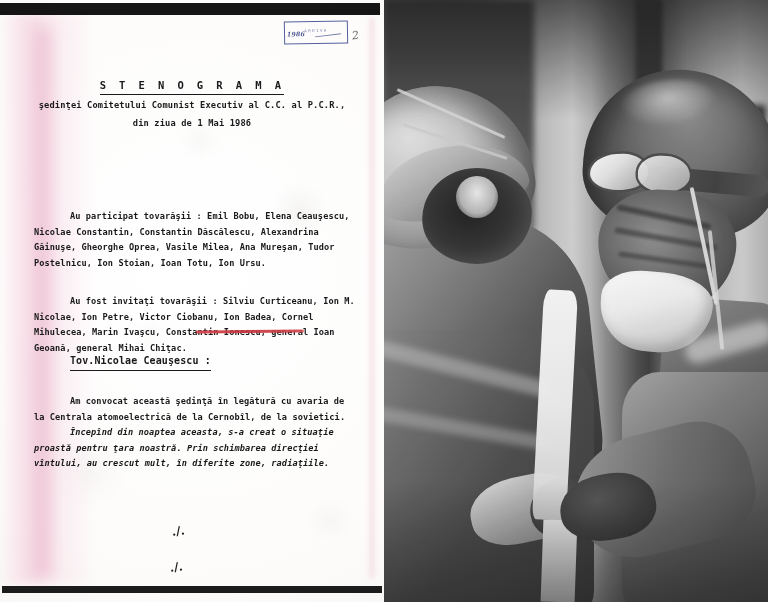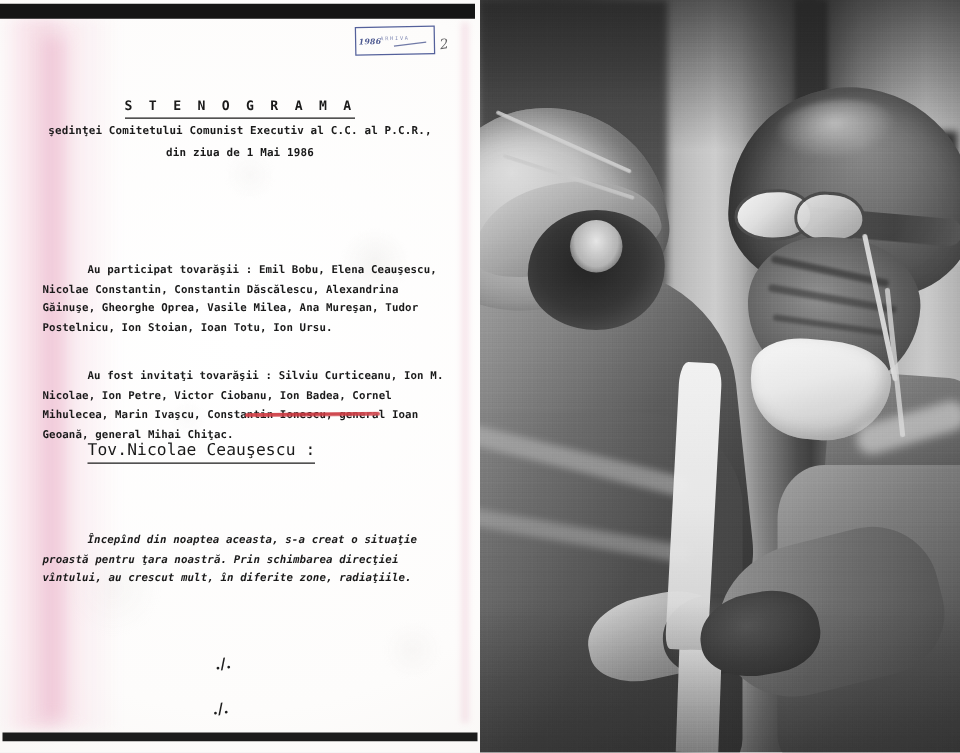--- a/index.html
+++ b/index.html
@@ -112,21 +112,21 @@
   }
 
   .para { position:absolute; left:34px; width:322px; font-weight:bold; }
   .para .indent { display:block; text-indent:36px; }
 
   .p-presided { top:161px; }
   .p-parts    { top:189px;margin-top:20px; }
   .p-invited  { top:294px; }
 
   .speaker {
-    position:absolute; left:70px; top:353px; font-weight:normal; font-size:13px;
+    position:absolute; left:70px; top:353px; font-weight:bold; font-size:10px;
     border-bottom:1.1px solid #1a1a1a; padding-bottom:1px;
   }
   .p-tovarasi { top:377px; left:70px; width:300px; }
   .p-body1    { top:394px; }
   .p-body2    { top:425px;font-style:italic; }
 
   .redline {
     position:absolute; left:196px; top:330px; width:108px; height:3.2px;
     background:linear-gradient(90deg,#d6434a,#c8353d 45%,#cf3f46 80%,#d9545a);
     border-radius:2px; opacity:.92; transform:rotate(-.6deg);
@@ -404,20 +404,23 @@
 
       <div class="para p-invited">
         <span class="indent">Au fost invitaţi tovarăşii : Silviu Curticeanu, Ion M. Nicolae, Ion Petre, Victor Ciobanu, Ion Badea, Cornel Mihulecea, Marin Ivaşcu, Constantin Ionescu, general Ioan Geoană, general Mihai Chiţac.</span>
       </div>
 
       <div class="redline"></div>
 
       <div class="speaker">Tov.Nicolae Ceauşescu :</div>
 
 
+      <div class="para p-body1">
+        <span class="indent">Am convocat această şedinţă în legătură cu avaria de la Centrala atomoelectrică de la Cernobîl, de la sovietici.</span>
+      </div>
 
       <div class="para p-body2">
         <span class="indent">Începînd din noaptea aceasta, s-a creat o situaţie proastă pentru ţara noastră. Prin schimbarea direcţiei vîntului, au crescut mult, în diferite zone, radiaţiile.</span>
       </div>
 
       <div class="endmark1">./.</div>
       <div class="endmark2">./.</div>
     </div>
   </div>
 

